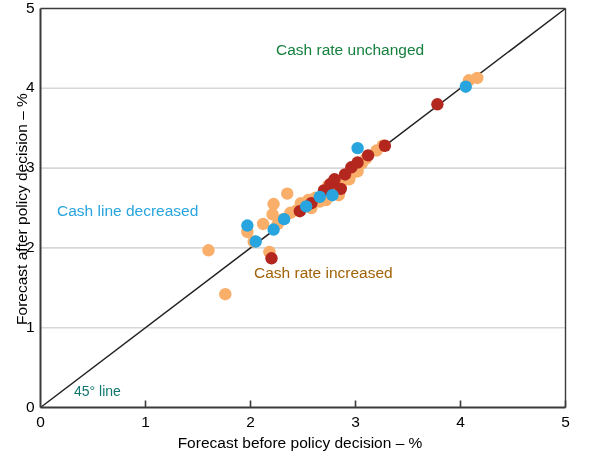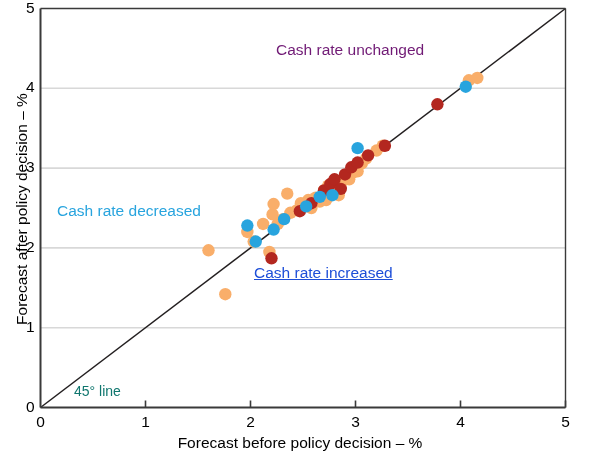--- a/index.html
+++ b/index.html
@@ -36,23 +36,23 @@
     white-space:nowrap;
   }
   .xtick{ text-align:center; width:30px; }
   .ytick{ text-align:right; width:26px; }
 
   .series-label{
     position:absolute;
     font-size:15.5px;
     white-space:nowrap;
   }
-  #lbl-unchanged{ left:276px; top:41px; color:#701a75; }
+  #lbl-unchanged{ left:276px; top:41px; color:#15803d; }
   #lbl-decreased{ left:57px;  top:202px; color:#28a4de; }
-  #lbl-increased{ left:254px; top:264px; color:#1d4ed8;text-decoration:underline; }
+  #lbl-increased{ left:254px; top:264px; color:#a16207; }
   #lbl-45{ position:absolute; left:74px; top:383px; font-size:14px; color:#0f766e; white-space:nowrap; }
 </style>
 </head>
 <body>
 
 <svg id="chart" viewBox="0 0 600 463">
   <g id="gridlines">
       <line x1="40.5" x2="565.5" y1="327.7" y2="327.7" stroke="#d8d8d8" stroke-width="1.6"></line>
       <line x1="40.5" x2="565.5" y1="247.89999999999998" y2="247.89999999999998" stroke="#d8d8d8" stroke-width="1.6"></line>
       <line x1="40.5" x2="565.5" y1="168.10000000000002" y2="168.10000000000002" stroke="#d8d8d8" stroke-width="1.6"></line>
@@ -154,15 +154,15 @@
 <div id="ytick-labels">
     <div class="tick-label ytick" style="left: 8.5px; top: 397.5px;">0</div>
     <div class="tick-label ytick" style="left: 8.5px; top: 317.7px;">1</div>
     <div class="tick-label ytick" style="left: 8.5px; top: 237.9px;">2</div>
     <div class="tick-label ytick" style="left: 8.5px; top: 158.1px;">3</div>
     <div class="tick-label ytick" style="left: 8.5px; top: 78.3px;">4</div>
     <div class="tick-label ytick" style="left: 8.5px; top: -1.5px;">5</div>
   </div>
 
 <div class="series-label" id="lbl-unchanged">Cash rate unchanged</div>
-<div class="series-label" id="lbl-decreased">Cash rate decreased</div>
+<div class="series-label" id="lbl-decreased">Cash line decreased</div>
 <div class="series-label" id="lbl-increased">Cash rate increased</div>
 <div id="lbl-45">45° line</div>
 
 </body></html>

